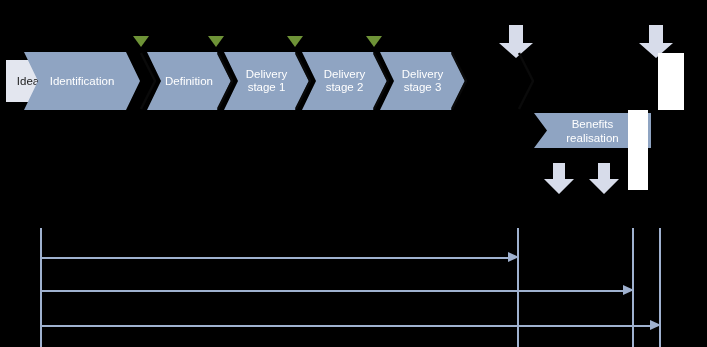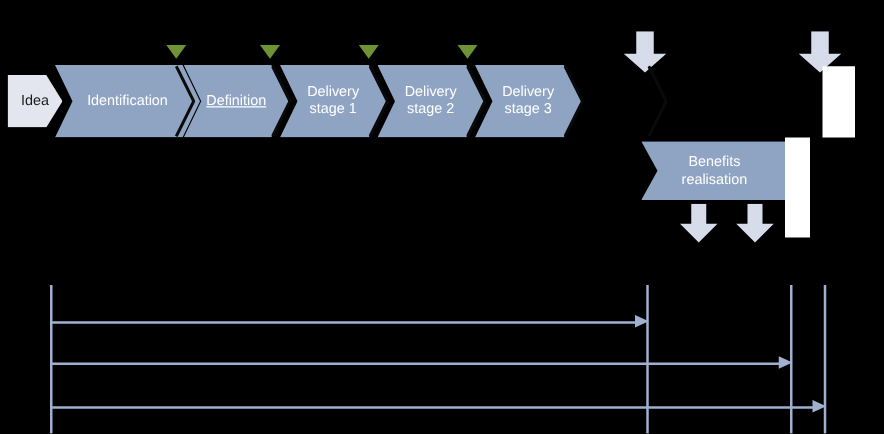--- a/index.html
+++ b/index.html
@@ -124,23 +124,23 @@
     </svg>
   </div>
   <div class="darrow" style="left:638px; top:25px;">
     <svg width="36" height="34" viewBox="0 0 36 34">
       <polygon points="11,0 25,0 25,18 35,18 18,33 1,18 11,18" fill="#d7dcea"></polygon>
     </svg>
   </div>
 
   <div class="chev chev-idea" style="left:6px;  top:60px; width:44px;  height:42px;">Idea</div>
 
-  <div class="chev chev-blue-start" style="left:44px; top:52px; width:116px; height:58px;text-align:right;">Identification</div>
-
-  <div class="chev chev-blue" style="left:147px; top:52px; width:84px;  height:58px;text-decoration:underline;">Definition</div>
+  <div class="chev chev-blue-start" style="left:24px; top:52px; width:116px; height:58px;text-align:right;">Identification</div>
+
+  <div class="chev chev-blue" style="left:147px; top:52px; width:84px;  height:58px;">Definition</div>
 
   <div class="chev chev-blue" style="left:224px; top:52px; width:85px;  height:58px;">Delivery
 stage 1</div>
 
   <div class="chev chev-blue" style="left:302px; top:52px; width:85px;  height:58px;">Delivery
 stage 2</div>
 
   <div class="chev chev-blue" style="left:380px; top:52px; width:85px;  height:58px;">Delivery
 stage 3</div>
 
@@ -170,21 +170,21 @@
     <svg width="16" height="58" viewBox="0 0 16 58">
         <polyline points="1,1 15,29 1,57" fill="none" stroke="#0a0a0a" stroke-width="2.4"></polyline>
       </svg>
   </div>
   <div class="chev-sep" style="left:518px; top:52px; height:58px;">
     <svg width="16" height="58" viewBox="0 0 16 58">
         <polyline points="1,1 15,29 1,57" fill="none" stroke="#0a0a0a" stroke-width="2.4"></polyline>
       </svg>
   </div>
 
-  <div class="benefits" style="left:513px; top:113px; width:117px; height:47px;">Benefits
+  <div class="benefits" style="left:534px; top:113px; width:117px; height:35px;">Benefits
 realisation</div>
 
   <div class="darrow" style="left:543px; top:163px;">
     <svg width="32" height="32" viewBox="0 0 32 32">
       <polygon points="10,0 22,0 22,16 31,16 16,31 1,16 10,16" fill="#d7dcea"></polygon>
     </svg>
   </div>
   <div class="darrow" style="left:588px; top:163px;">
     <svg width="32" height="32" viewBox="0 0 32 32">
       <polygon points="10,0 22,0 22,16 31,16 16,31 1,16 10,16" fill="#d7dcea"></polygon>

